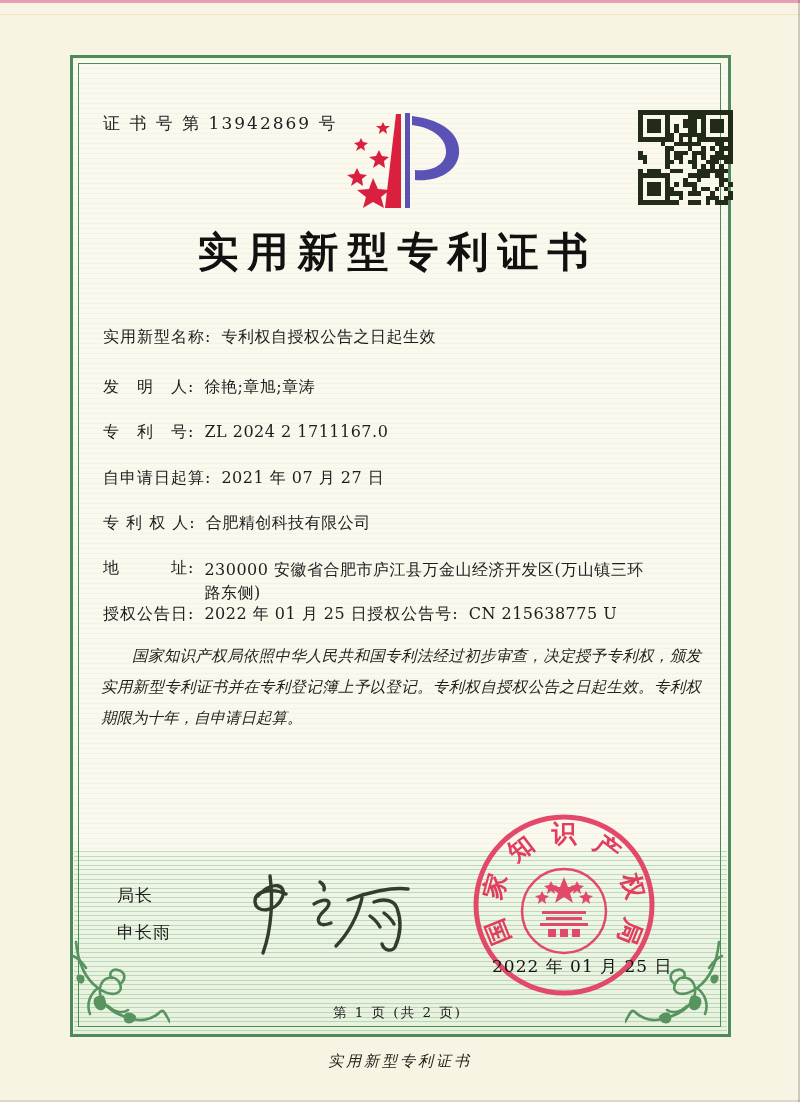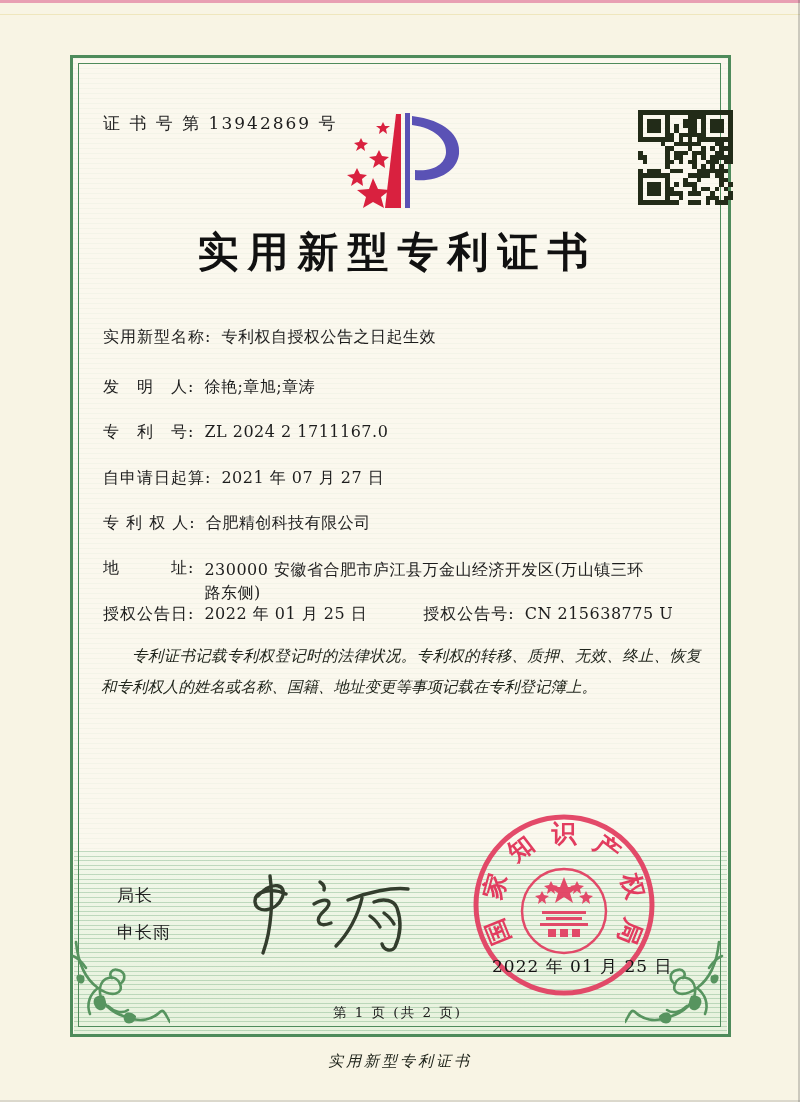--- a/index.html
+++ b/index.html
@@ -32,21 +32,21 @@
   .qr i{position:absolute;width:4.6px;height:4.6px;background:#222b18;}
   .title{left:70px;top:225px;width:655px;text-align:center;font-size:41px;font-weight:bold;
     letter-spacing:9px;z-index:8;color:#111;}
   
   .frow{position:absolute;left:103px;font-size:16px;letter-spacing:.5px;z-index:8;white-space:nowrap;}
   .frow .lab{display:inline-block;letter-spacing:1px;}
   .frow .val{margin-left:10px;}
   .addr-row{white-space:normal;width:600px;}
   .addr-row .lab{vertical-align:top;}
   .addr-row .val{display:inline-block;width:447px;line-height:23px;vertical-align:top;}
-  .grant-row .val2lab{margin-left:56px;letter-spacing:1px;}
+  .grant-row .val2lab{letter-spacing:1px;}
   
   .paras{left:101px;top:641px;width:600px;font-size:15.5px;line-height:31px;z-index:8;
     font-style:italic;color:#20251c;text-align:justify;}
   .paras p{margin:0;text-indent:2em;}
   
   .director{left:117px;top:884px;z-index:8;font-family:"DejaVu Sans","Liberation Sans",sans-serif;
     font-size:17px;letter-spacing:1px;color:#222;}
   .director div{margin-bottom:14px;}
   .sig{left:232px;top:856px;z-index:8;}
   .seal{left:470px;top:811px;width:188px;height:188px;z-index:7;position:absolute;}
@@ -392,21 +392,21 @@
   <span class="lab">专 利 权 人:</span><span class="val">合肥精创科技有限公司</span>
 </div>
 <div class="frow addr-row" style="top:558px;">
   <span class="lab">地　　　址:</span><span class="val">230000 安徽省合肥市庐江县万金山经济开发区(万山镇三环路东侧)</span>
 </div>
 <div class="frow grant-row" style="top:604px;">
   <span class="lab">授权公告日:</span><span class="val">2022 年 01 月 25 日</span><span class="lab val2lab">授权公告号:</span><span class="val">CN 215638775 U</span>
 </div>
 
 <div class="abs paras">
-  <p>专利证书记载专利权登记时的法律状况。专利权的转移、质押、无效、终止、恢复和专利权人的姓名或名称、国籍、地址变更等事项记载在专利登记簿上。</p>
+  <p>国家知识产权局依照中华人民共和国专利法经过初步审查，决定授予专利权，颁发实用新型专利证书并在专利登记簿上予以登记。专利权自授权公告之日起生效。专利权期限为十年，自申请日起算。</p>
 </div>
 
 <div class="abs director">
   <div>局长</div>
   <div>申长雨</div>
 </div>
 
 <svg class="abs sig" width="200" height="110" viewBox="0 0 200 110">
   <g fill="none" stroke="#333d2d" stroke-width="3.4" stroke-linecap="round" stroke-linejoin="round">
     <path d="M26,40 C40,24 56,28 50,42 C44,56 24,58 23,46 C22,34 42,32 54,38"></path>

